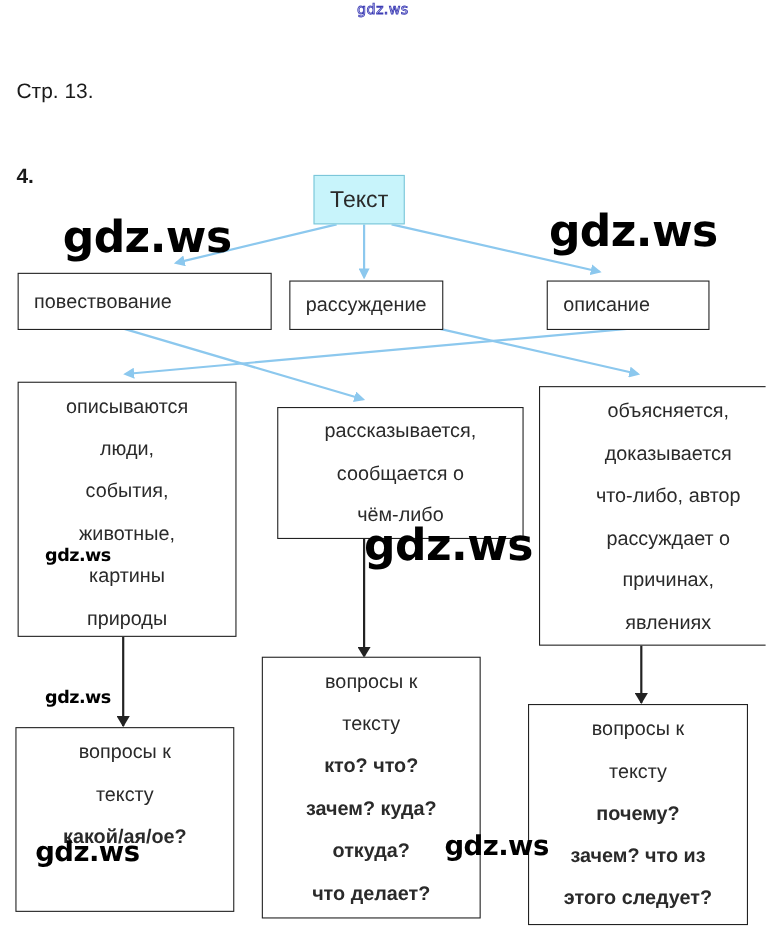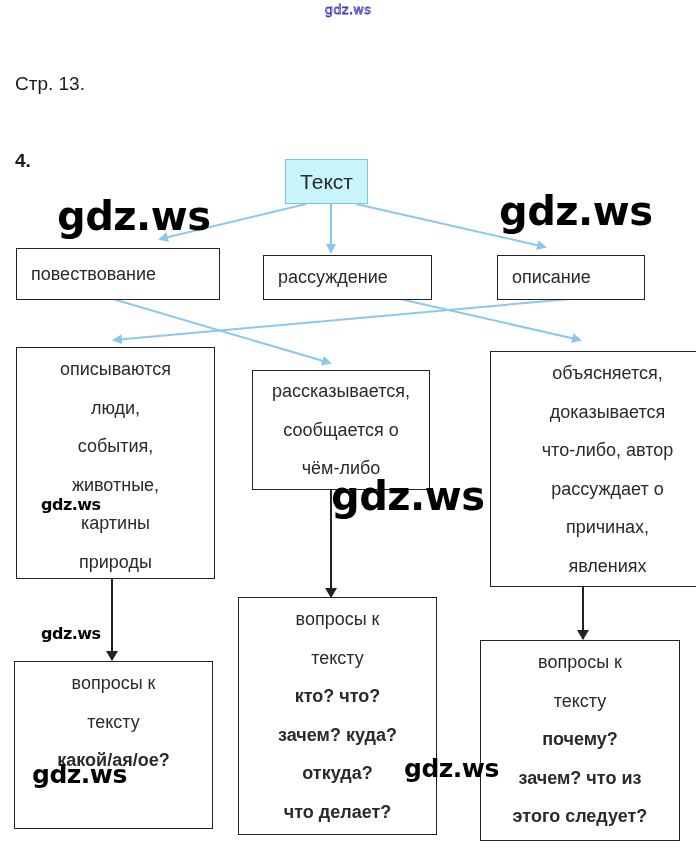--- a/index.html
+++ b/index.html
@@ -43,39 +43,39 @@
   <line x1="400" y1="299" x2="580" y2="340" stroke="#8cc8ee" stroke-width="2" marker-end="url(#ab)"></line>
   <line x1="112" y1="578" x2="112" y2="660" stroke="#222" stroke-width="2" marker-end="url(#ak)"></line>
   <line x1="331" y1="490" x2="331" y2="597" stroke="#222" stroke-width="2" marker-end="url(#ak)"></line>
   <line x1="583" y1="586" x2="583" y2="639" stroke="#222" stroke-width="2" marker-end="url(#ak)"></line>
 </svg>
 
 <div class="box root" style="left:285px;top:159px;width:83px;height:45px;">
   <span>Текст</span>
 </div>
 
-<div class="box cat" style="left:16px;top:248px;width:204px;height:52px;">
+<div class="box cat" style="left:16px;top:248px;width:231px;height:52px;">
   <span>повествование</span>
 </div>
-<div class="box cat" style="left:263px;top:255px;width:169px;height:45px;">
+<div class="box cat" style="left:263px;top:255px;width:140px;height:45px;">
   <span>рассуждение</span>
 </div>
 <div class="box cat" style="left:497px;top:255px;width:148px;height:45px;">
   <span>описание</span>
 </div>
 
 <div class="box" style="left:16px;top:347px;width:199px;height:232px;padding-top:2px;">
   <span class="line">описываются</span>
   <span class="line">люди,</span>
   <span class="line">события,</span>
   <span class="line">животные,</span>
   <span class="line">картины</span>
   <span class="line">природы</span>
 </div>
-<div class="box" style="left:252px;top:370px;width:178px;height:120px;padding-top:1px;">
+<div class="box" style="left:252px;top:370px;width:224px;height:120px;padding-top:1px;">
   <span class="line">рассказывается,</span>
   <span class="line">сообщается о</span>
   <span class="line">чём-либо</span>
 </div>
 <div class="box" style="left:490px;top:351px;width:235px;height:236px;padding-top:2px;">
   <span class="line">объясняется,</span>
   <span class="line">доказывается</span>
   <span class="line">что-либо, автор</span>
   <span class="line">рассуждает о</span>
   <span class="line">причинах,</span>

